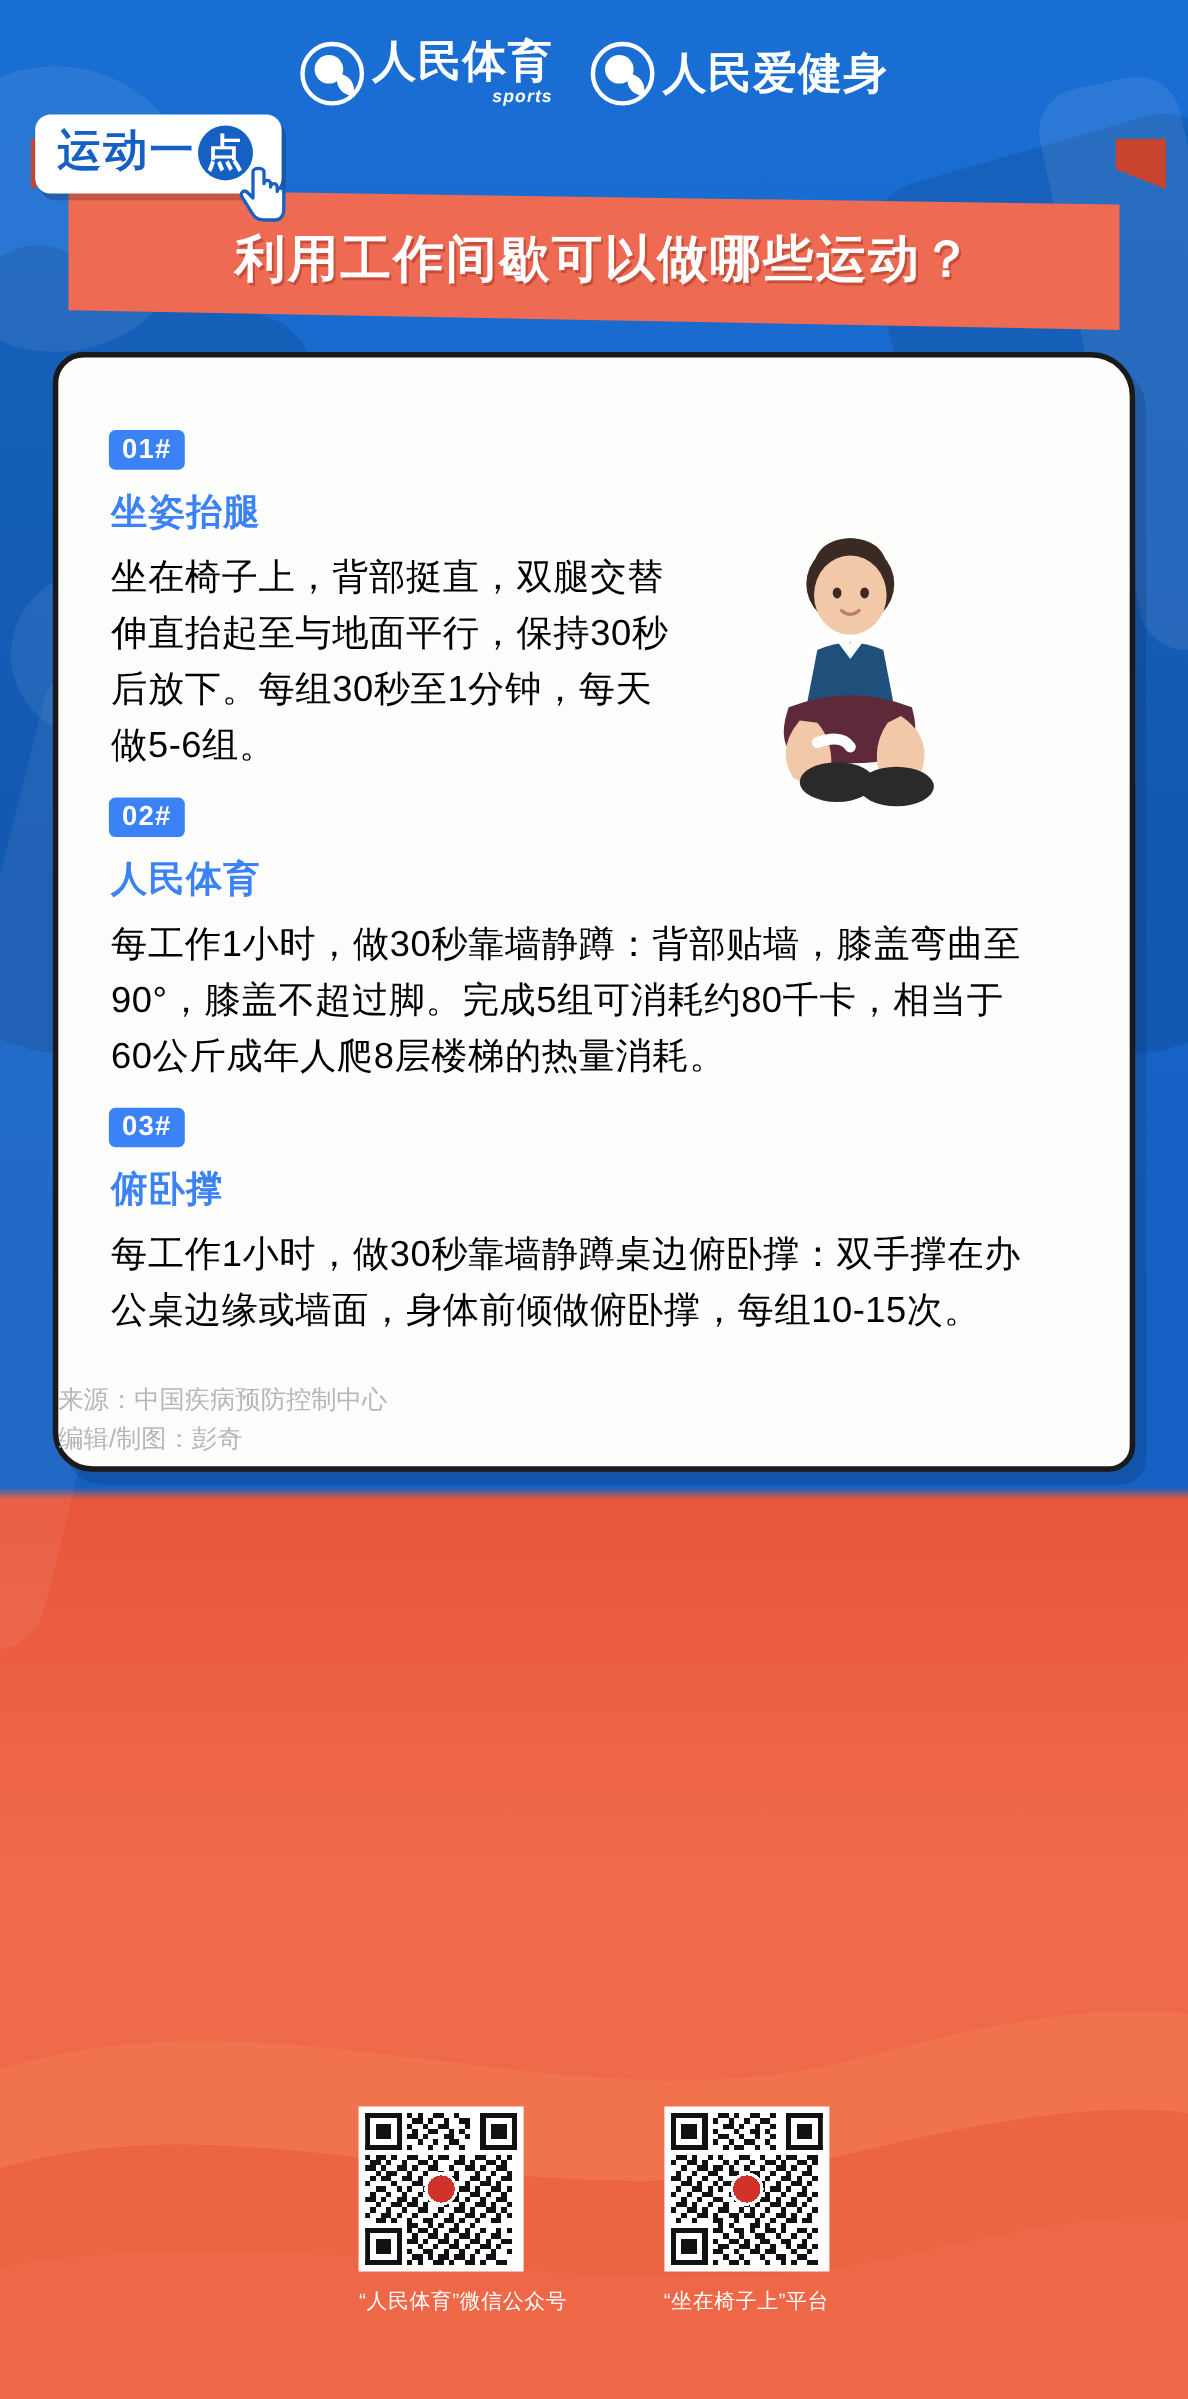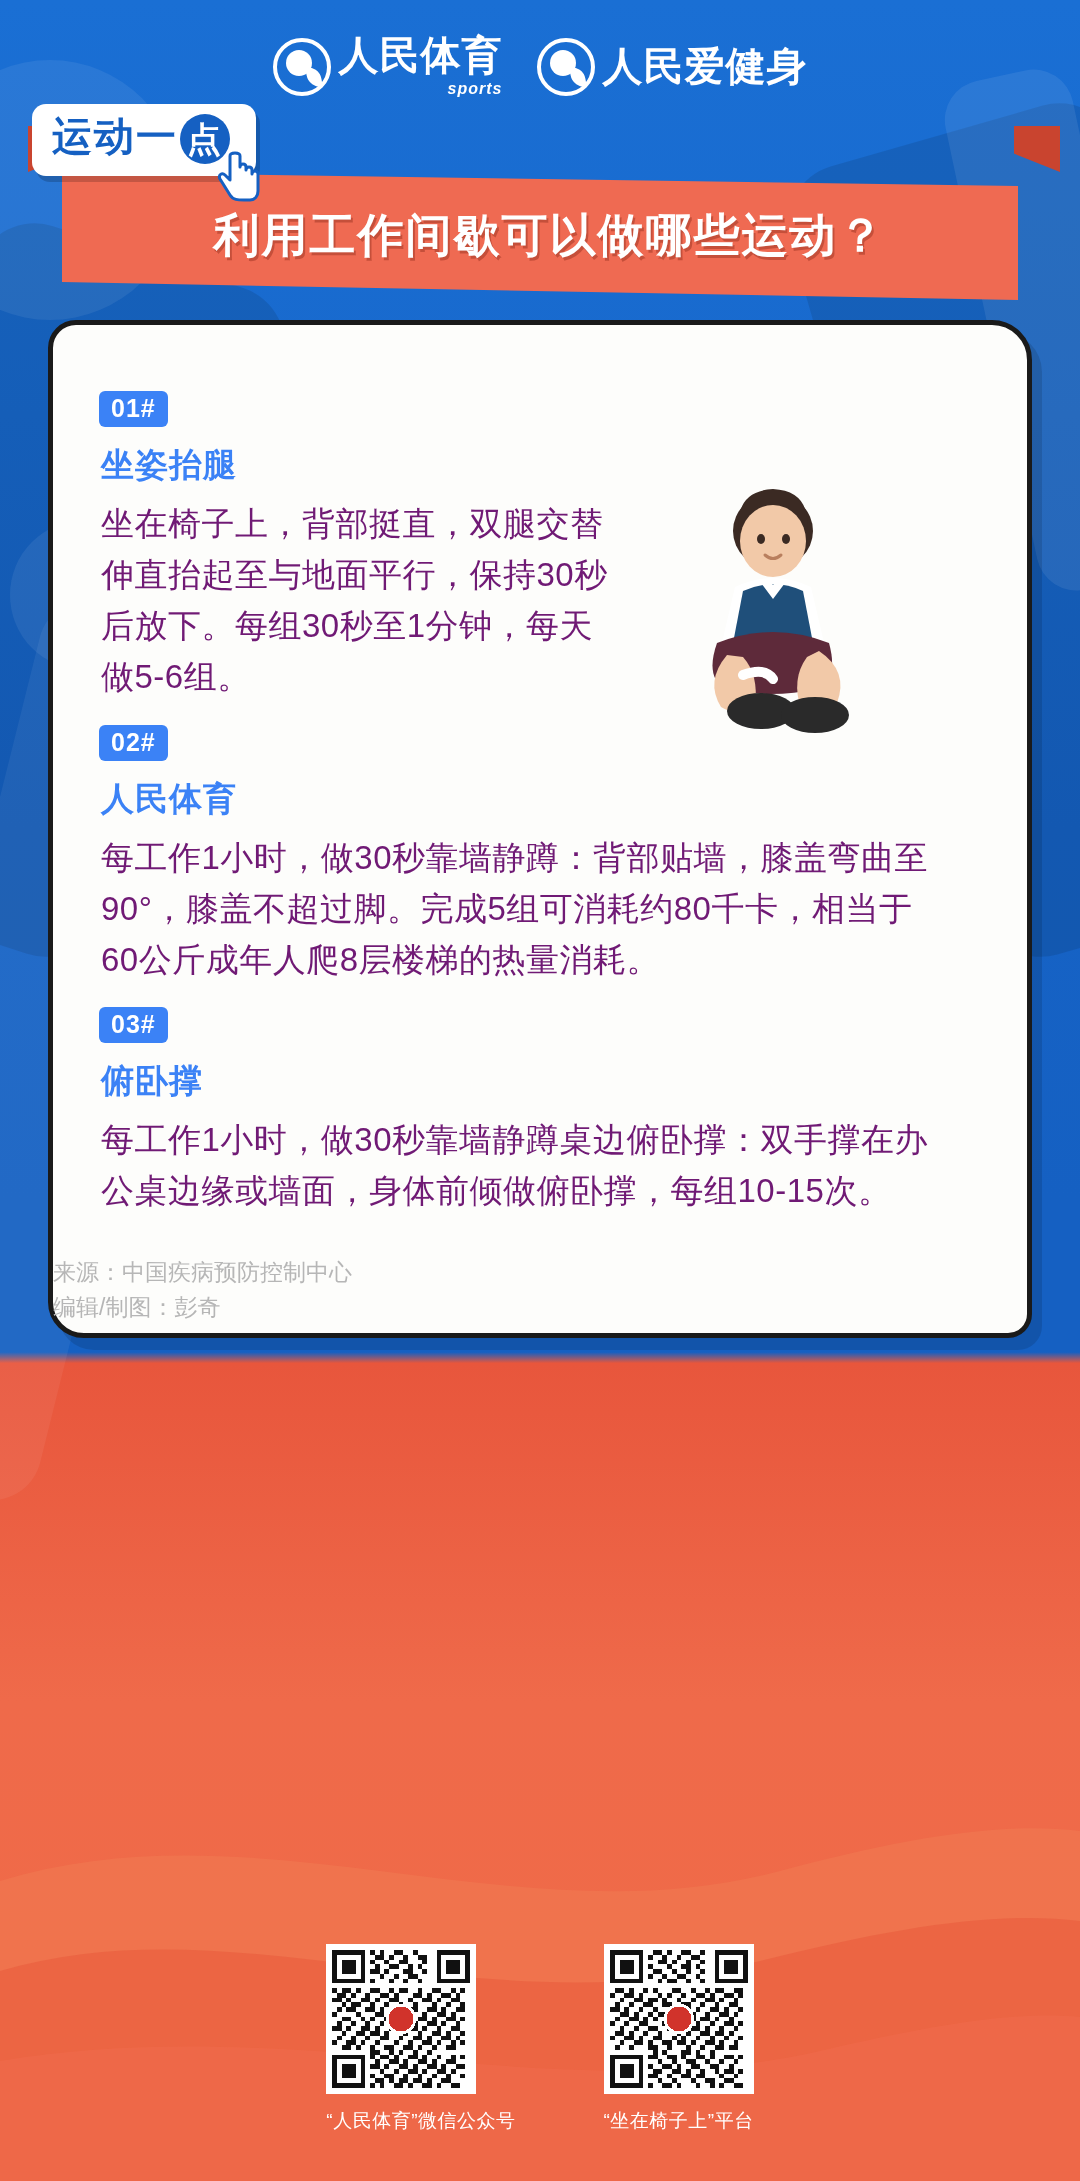--- a/index.html
+++ b/index.html
@@ -233,21 +233,21 @@
     font-family: "Liberation Sans", sans-serif;
   }
   .sec-title {
     color: #3b82f6;
     font-size: 33px;
     font-weight: bold;
     letter-spacing: 1px;
     margin: 16px 0 10px 2px;
   }
   .sec-body {
-    color: #701a75;
+    color: #000000;
     font-size: 33px;
     line-height: 1.55;
     letter-spacing: 0.5px;
     margin: 0 0 22px 2px;
   }
   .sec-1 .sec-body { width: 520px; }
   .section { margin-bottom: 6px; }
 
   .source {
     position: absolute;
@@ -266,21 +266,21 @@
     right: 40px;
     top: 88px;
     width: 260px;
     height: 260px;
   }
 
   
   .qr-row {
     position: absolute;
     left: 0;
-    bottom: 47px;
+    bottom: 76px;
     width: 1080px;
     display: flex;
     justify-content: center;
     gap: 88px;
     z-index: 6;
   }
   .qr-item { text-align: center; }
   .qr-box {
     width: 150px;
     height: 150px;

